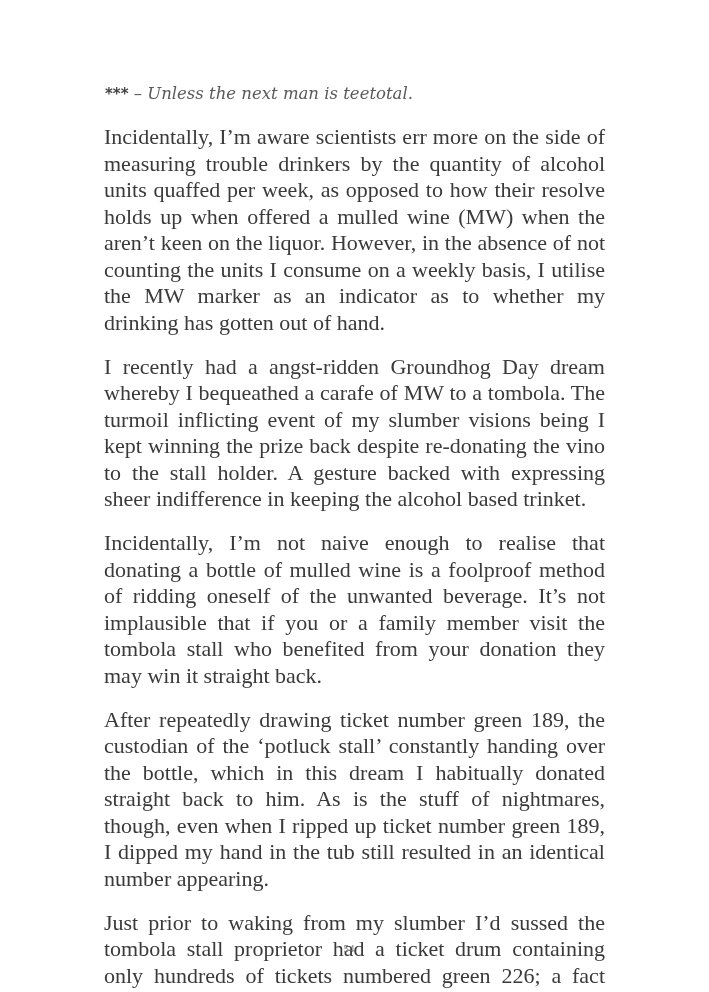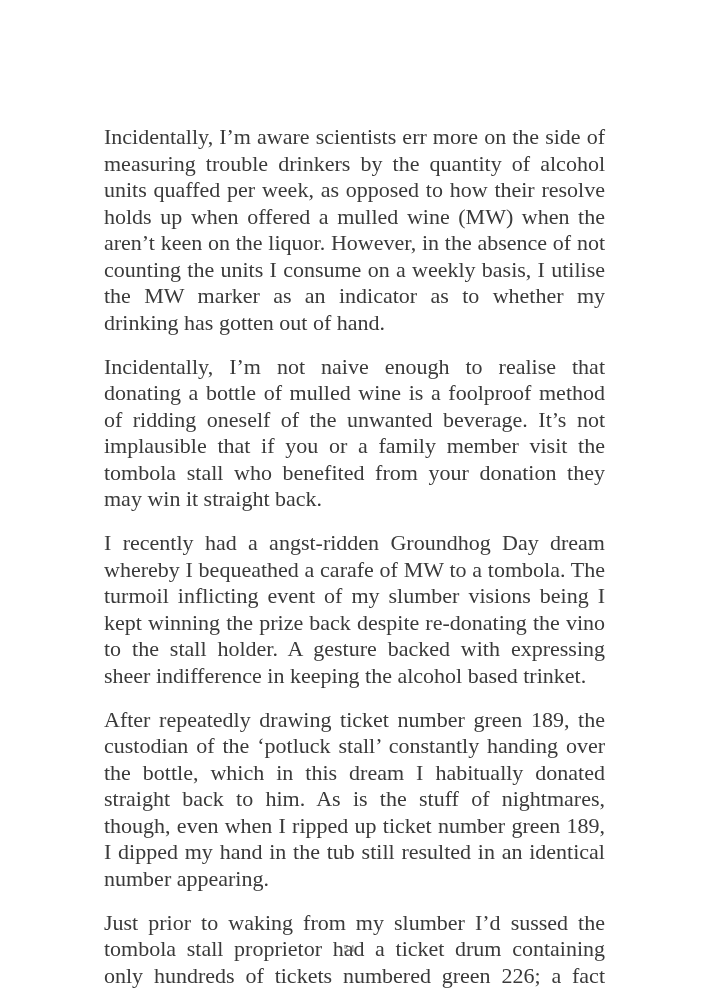--- a/index.html
+++ b/index.html
@@ -73,24 +73,27 @@
       font-size: 11px;
       color: #777;
       padding-left: 40px;
     }
   </style>
 </head>
 <body>
 
 <div class="page">
 
+  <div class="footnote">
+    <span class="stars">***</span><span class="dash"> – </span><span class="note-text">Unless the next man is teetotal.</span>
+  </div>
 
   <div class="body-text">
     <p>Incidentally, I’m aware scientists err more on the side of measuring trouble drinkers by the quantity of alcohol units quaffed per week, as opposed to how their resolve holds up when offered a mulled wine (MW) when the aren’t keen on the liquor. However, in the absence of not counting the units I consume on a weekly basis, I utilise the MW marker as an indicator as to whether my drinking has gotten out of hand.</p>
+    <p>I recently had a angst-ridden Groundhog Day dream whereby I bequeathed a carafe of MW to a tombola. The turmoil inflicting event of my slumber visions being I kept winning the prize back despite re-donating the vino to the stall holder. A gesture backed with expressing sheer indifference in keeping the alcohol based trinket.</p>
     <p>Incidentally, I’m not naive enough to realise that donating a bottle of mulled wine is a foolproof method of ridding oneself of the unwanted beverage. It’s not implausible that if you or a family member visit the tombola stall who benefited from your donation they may win it straight back.</p>
-    <p>I recently had a angst-ridden Groundhog Day dream whereby I bequeathed a carafe of MW to a tombola. The turmoil inflicting event of my slumber visions being I kept winning the prize back despite re-donating the vino to the stall holder. A gesture backed with expressing sheer indifference in keeping the alcohol based trinket.</p>
     <p>After repeatedly drawing ticket number green 189, the custodian of the ‘potluck stall’ constantly handing over the bottle, which in this dream I habitually donated straight back to him. As is the stuff of nightmares, though, even when I ripped up ticket number green 189, I dipped my hand in the tub still resulted in an identical number appearing.</p>
     <p class="last">Just prior to waking from my slumber I’d sussed the tombola stall proprietor had a ticket drum containing only hundreds of tickets numbered green 226; a fact going a long way to</p>
   </div>
 
   <div class="page-number">54</div>
 
 </div>
 
 </body></html>

